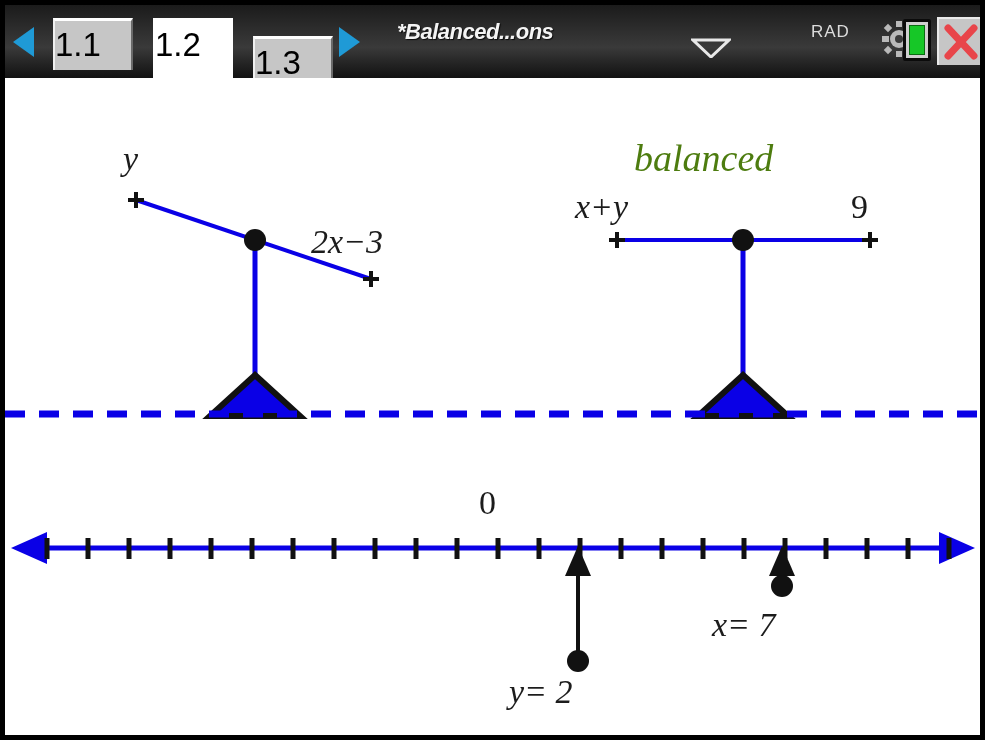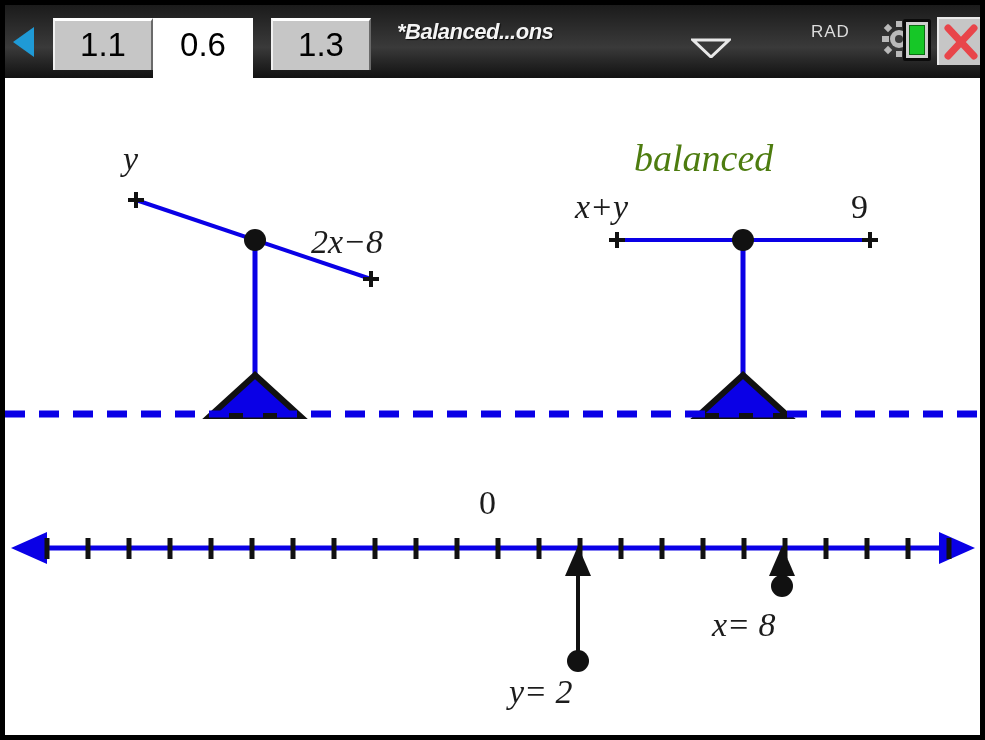--- a/index.html
+++ b/index.html
@@ -46,45 +46,44 @@
   }
   #nav-right {
     left: 334px;
     border-top: 15px solid transparent;
     border-bottom: 15px solid transparent;
     border-left: 21px solid #1f9ad6;
   }
   .tab {
     position: absolute;
     top: 13px;
-    width: 100px;
+    width: 80px;
     height: 52px;
     box-sizing: border-box;
     border-top: 3px solid #ffffff;
     border-left: 2px solid #f0f0f0;
     border-right: 2px solid #6a6a6a;
     background: #c6c6c6;
     color: #000000;
     font-size: 33px;
     font-weight: normal;
     line-height: 47px;
-    text-align: center;
     font-family: "Liberation Sans", sans-serif;
     cursor: pointer;
   }
   .tab.active {
     background: #ffffff;
     height: 60px;
     top: 13px;
     border-right: 2px solid #ffffff;
     border-left: 2px solid #ffffff;
   }
   #tab-0 { left: 48px; }
   #tab-1 { left: 148px; }
-  #tab-2 { left: 266px; }
+  #tab-2 { left: 248px; margin-top: 18px; }
 
   #doc-title {
     position: absolute;
     left: 392px;
     top: 14px;
     color: #f4f4f4;
     font-size: 22px;
     font-weight: bold;
     font-style: italic;
     letter-spacing: -0.5px;
@@ -188,21 +187,21 @@
 <body>
 
 <div id="screen">
 
   <div id="topbar">
 
     <div id="nav-left" class="nav-arrow"></div>
     <div id="nav-right" class="nav-arrow"></div>
 
     <div id="tab-0" class="tab">1.1</div>
-    <div id="tab-1" class="tab active">0.6</div>
+    <div id="tab-1" class="tab active">1.2</div>
     <div id="tab-2" class="tab">1.3</div>
 
     <div id="doc-title">*Balanced...ons</div>
 
     <svg id="title-chevron" viewBox="0 0 40 20">
       <polygon points="2,2 38,2 20,19" fill="none" stroke="#e8e8e8" stroke-width="3"></polygon>
     </svg>
 
     <div id="rad-indicator">RAD</div>
 
@@ -309,28 +308,28 @@
         <g>
           <line x1="777" y1="510" x2="777" y2="482" stroke="#111111" stroke-width="4"></line>
           <polygon points="777,468 790,498 764,498" fill="#111111"></polygon>
           <circle cx="777" cy="508" r="11" fill="#111111"></circle>
         </g>
       </g>
     </svg>
 
     <div class="math-label" style="left:118px; top:62px;">y</div>
 
-    <div class="math-label" style="left:306px; top:145px;">2x−8</div>
+    <div class="math-label" style="left:306px; top:145px;">2x−3</div>
 
     <div id="label-balanced" style="left:629px; top:58px;">balanced</div>
 
     <div class="math-label" style="left:570px; top:110px;text-align:center;">x+y</div>
 
     <div class="plain-label" style="left:846px; top:110px;">9</div>
 
     <div class="plain-label" style="left:474px; top:406px;">0</div>
 
     <div class="math-label" style="left:504px; top:595px;">y= 2</div>
 
-    <div class="math-label" style="left:707px; top:528px;">x= 8</div>
+    <div class="math-label" style="left:707px; top:528px;">x= 7</div>
 
   </div>
 </div>
 
 </body></html>

